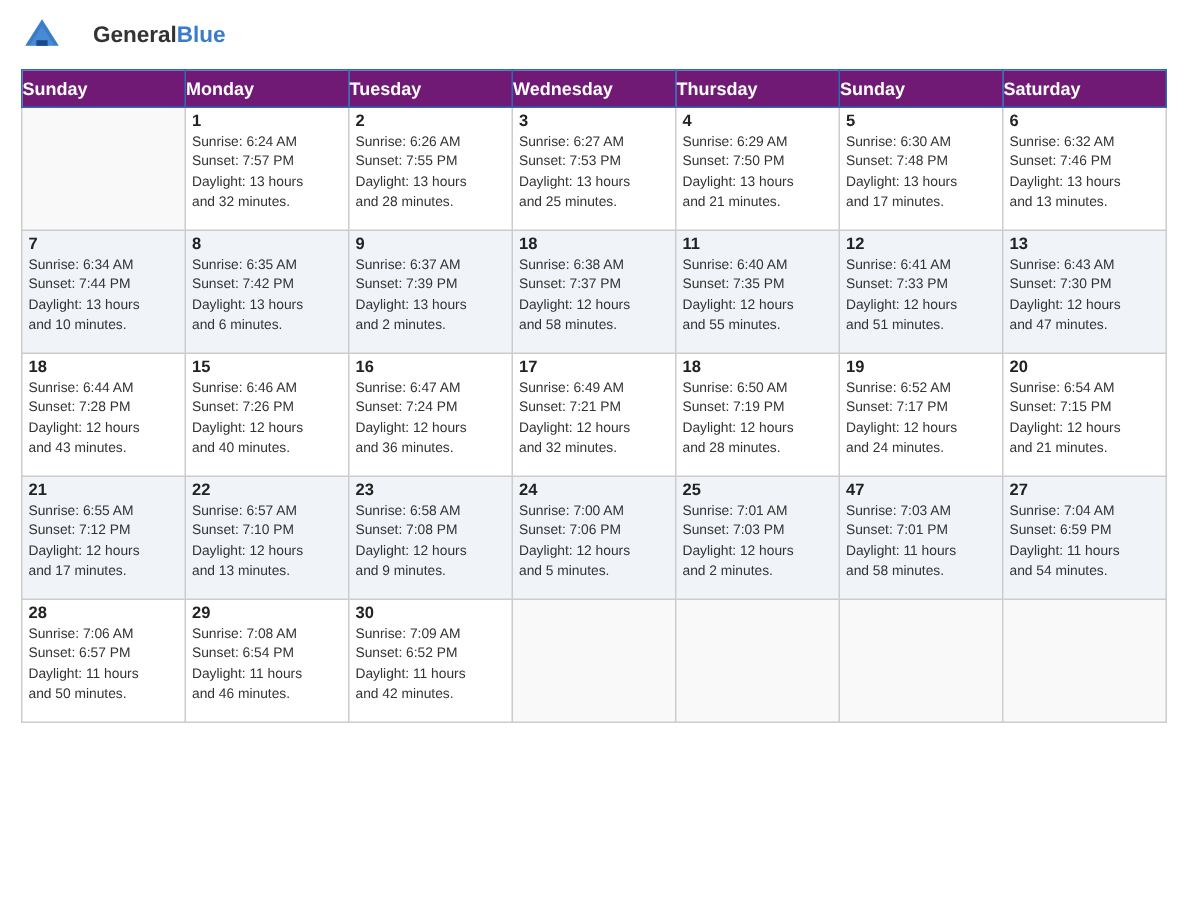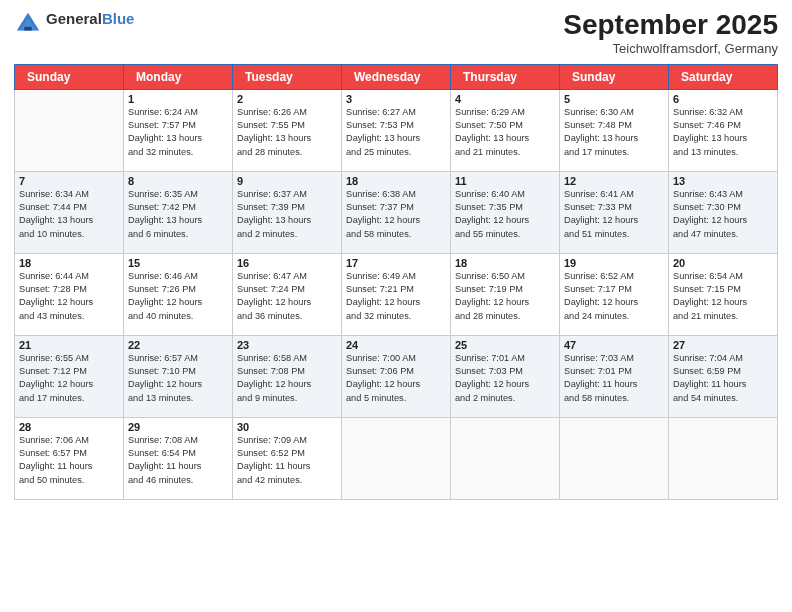--- a/index.html
+++ b/index.html
@@ -16,21 +16,22 @@
       padding: 10px 14px 10px 14px;
     }
     .header {
       display: flex;
       justify-content: space-between;
       align-items: flex-start;
       margin-bottom: 8px;
     }
     .logo {
       display: flex;
-      gap: 4px;
+      align-items: center;
+      gap: 20px;
     }
     .logo-text-general {
       font-size: 15px;
       font-weight: bold;
       color: #333;
       line-height: 1.1;
     }
     .logo-text-blue {
       font-size: 15px;
       font-weight: bold;
@@ -54,25 +55,25 @@
       font-size: 13px;
       color: #444;
     }
     
     .cal-table {
       width: 100%;
       border-collapse: collapse;
       table-layout: fixed;
     }
     .cal-table th {
-      background-color: #ef4444;
+      background-color: #701a75;
       color: #fff;
       font-size: 12px;
       font-weight: bold;
-      padding: 5px 12px;
+      padding: 5px 0;
       text-align: left;
       border: 1px solid #2a6ab7;
     }
     .cal-table td {
       vertical-align: top;
       border: 1px solid #ccc;
       padding: 3px 4px;
       font-size: 9.2px;
       color: #333;
       height: 82px;
@@ -108,24 +109,20 @@
         <polygon points="15,3 27,22 3,22" fill="#3a7cc7"></polygon>
         <polygon points="15,8 24,22 6,22" fill="#5599e0" opacity="0.5"></polygon>
         <rect x="11" y="18" width="8" height="4" fill="#1a4a8a"></rect>
       </svg>
       <div>
         <div>
           <span class="logo-text-general">General</span><span class="logo-text-blue">Blue</span>
         </div>
       </div>
     </div>
-    <div class="title-block">
-      <div class="title-month">September 2025</div>
-      <div class="title-location">Teichwolframsdorf, Germany</div>
-    </div>
   </div>
 
   <table class="cal-table">
     <thead>
       <tr>
         <th>Sunday</th>
         <th>Monday</th>
         <th>Tuesday</th>
         <th>Wednesday</th>
         <th>Thursday</th>

